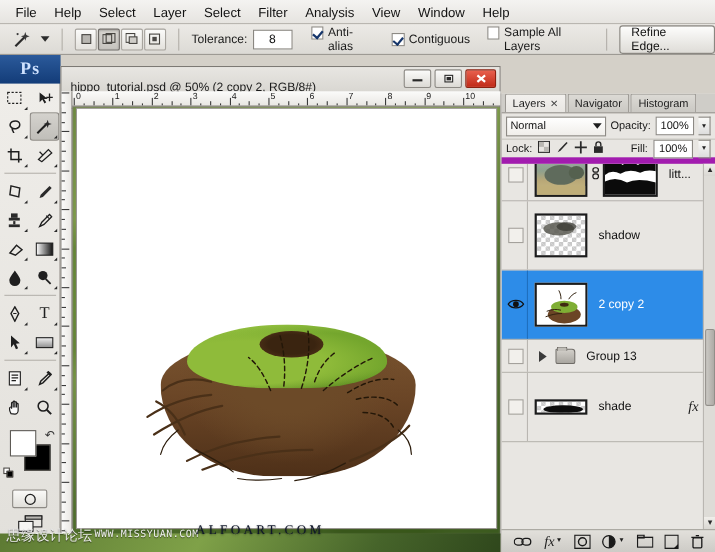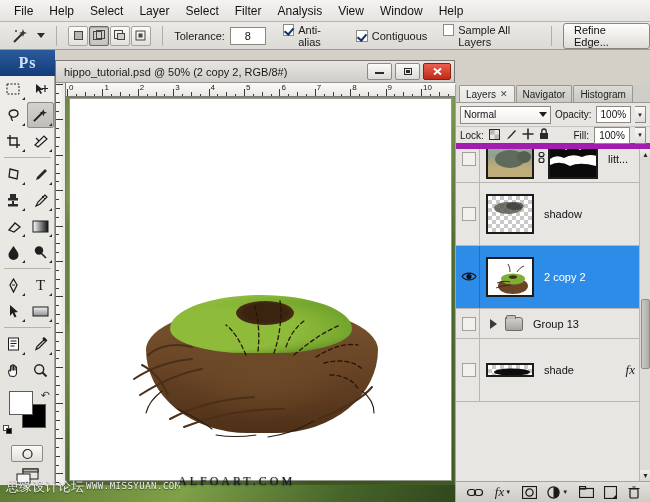--- a/index.html
+++ b/index.html
@@ -103,21 +103,21 @@
     background:linear-gradient(#fafaf8,#e1dfda); display:flex;align-items:center;justify-content:center;
   }
   .scrmode{ width:55px;height:30px;display:flex;align-items:center;justify-content:center;position:relative; }
 
   
   #docwin{
     position:absolute; left:55px; top:60px; width:400px; height:425px;
     background:#cfcdc8; border:1px solid #7c7974;
   }
   #doctitle{
-    height:22px;background:linear-gradient(#e8e6e2,#cfcdc7);
+    height:38px;background:linear-gradient(#e8e6e2,#cfcdc7);
     border-bottom:1px solid #96938e; display:flex;align-items:center;
     padding-left:8px; position:relative;
   }
   #doctitle .txt{ font-size:11px;color:#1a1a1a; }
   .winbtns{ position:absolute; right:3px; top:2px; display:flex; gap:3px; }
   .wb{
     width:25px;height:17px;border:1px solid #8d8a85;border-radius:2px;
     background:linear-gradient(#fbfbfa,#dcdad5);
     display:flex;align-items:center;justify-content:center; font-size:10px; color:#2a2a2a;
   }

